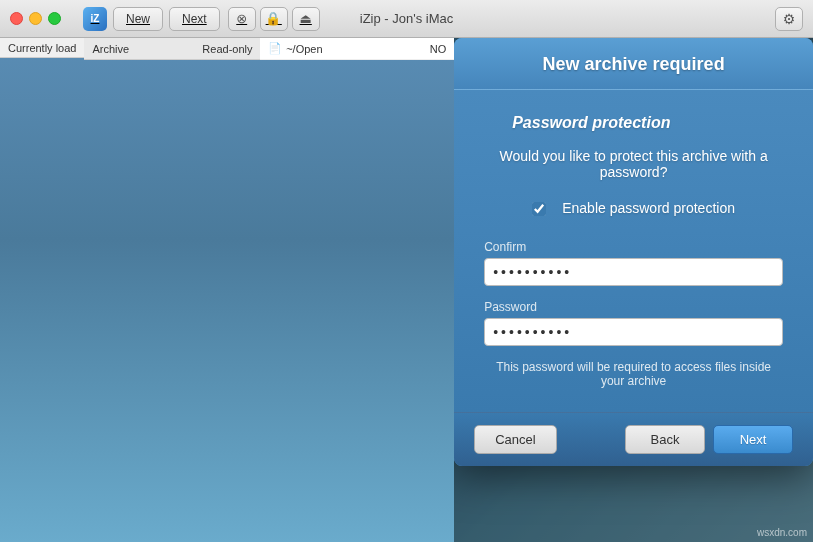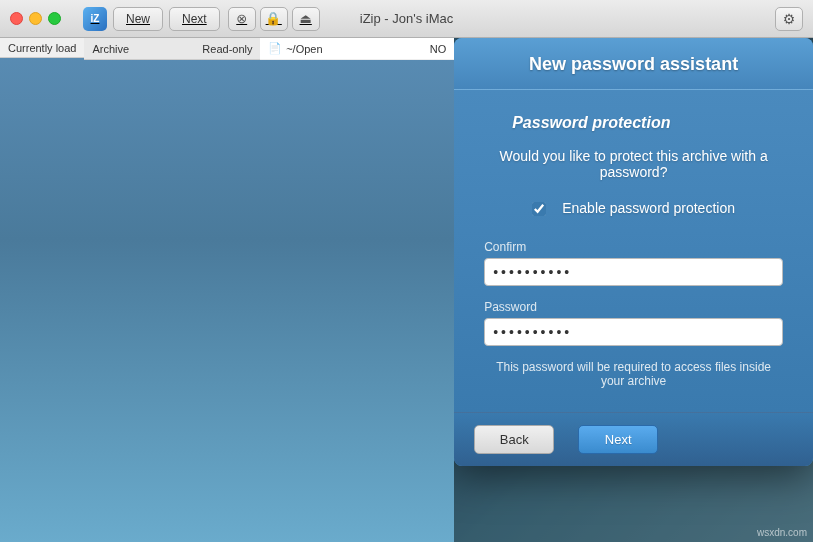--- a/index.html
+++ b/index.html
@@ -268,21 +268,21 @@
       border-radius: 5px;
       padding: 6px 20px;
       font-size: 13px;
       color: #333;
       cursor: pointer;
       min-width: 80px;
     }
 
     .btn-group-right {
       display: flex;
-      gap: 24px;
+      gap: 8px;
     }
 
     .btn-back {
       background: linear-gradient(to bottom, #f0f0f0, #d8d8d8);
       border: 1px solid #aaa;
       border-radius: 5px;
       padding: 6px 20px;
       font-size: 13px;
       color: #333;
       cursor: pointer;
@@ -364,21 +364,21 @@
     <span class="table-col-archive">~/Open</span>
     <span class="table-col-readonly">NO</span>
   </div>
 
   <div class="bg-area">
 
     <div class="modal-overlay">
       <div class="modal">
 
         <div class="modal-title-bar">
-          <h2>New password assistant</h2>
+          <h2>New archive required</h2>
         </div>
 
         <div class="modal-body">
           <div class="section-title">Password protection</div>
 
           <div class="question-text">Would you like to protect this archive with a password?</div>
 
           <div class="checkbox-row">
             <input type="checkbox" id="enable-pw" checked="" style="">
             <label for="enable-pw" class="checkbox-label">Enable password protection</label>
@@ -391,20 +391,21 @@
 
           <div class="form-group">
             <label class="form-label">Password</label>
             <input type="password" class="form-input" value="••••••••••" style="">
           </div>
 
           <div class="hint-text">This password will be required to access files inside your archive</div>
         </div>
 
         <div class="modal-footer">
+          <button class="btn-cancel">Cancel</button>
           <div class="btn-group-right">
             <button class="btn-back">Back</button>
             <button class="btn-next">Next</button>
           </div>
         </div>
       </div>
     </div>
   </div>
 
   <div class="watermark">wsxdn.com</div>

